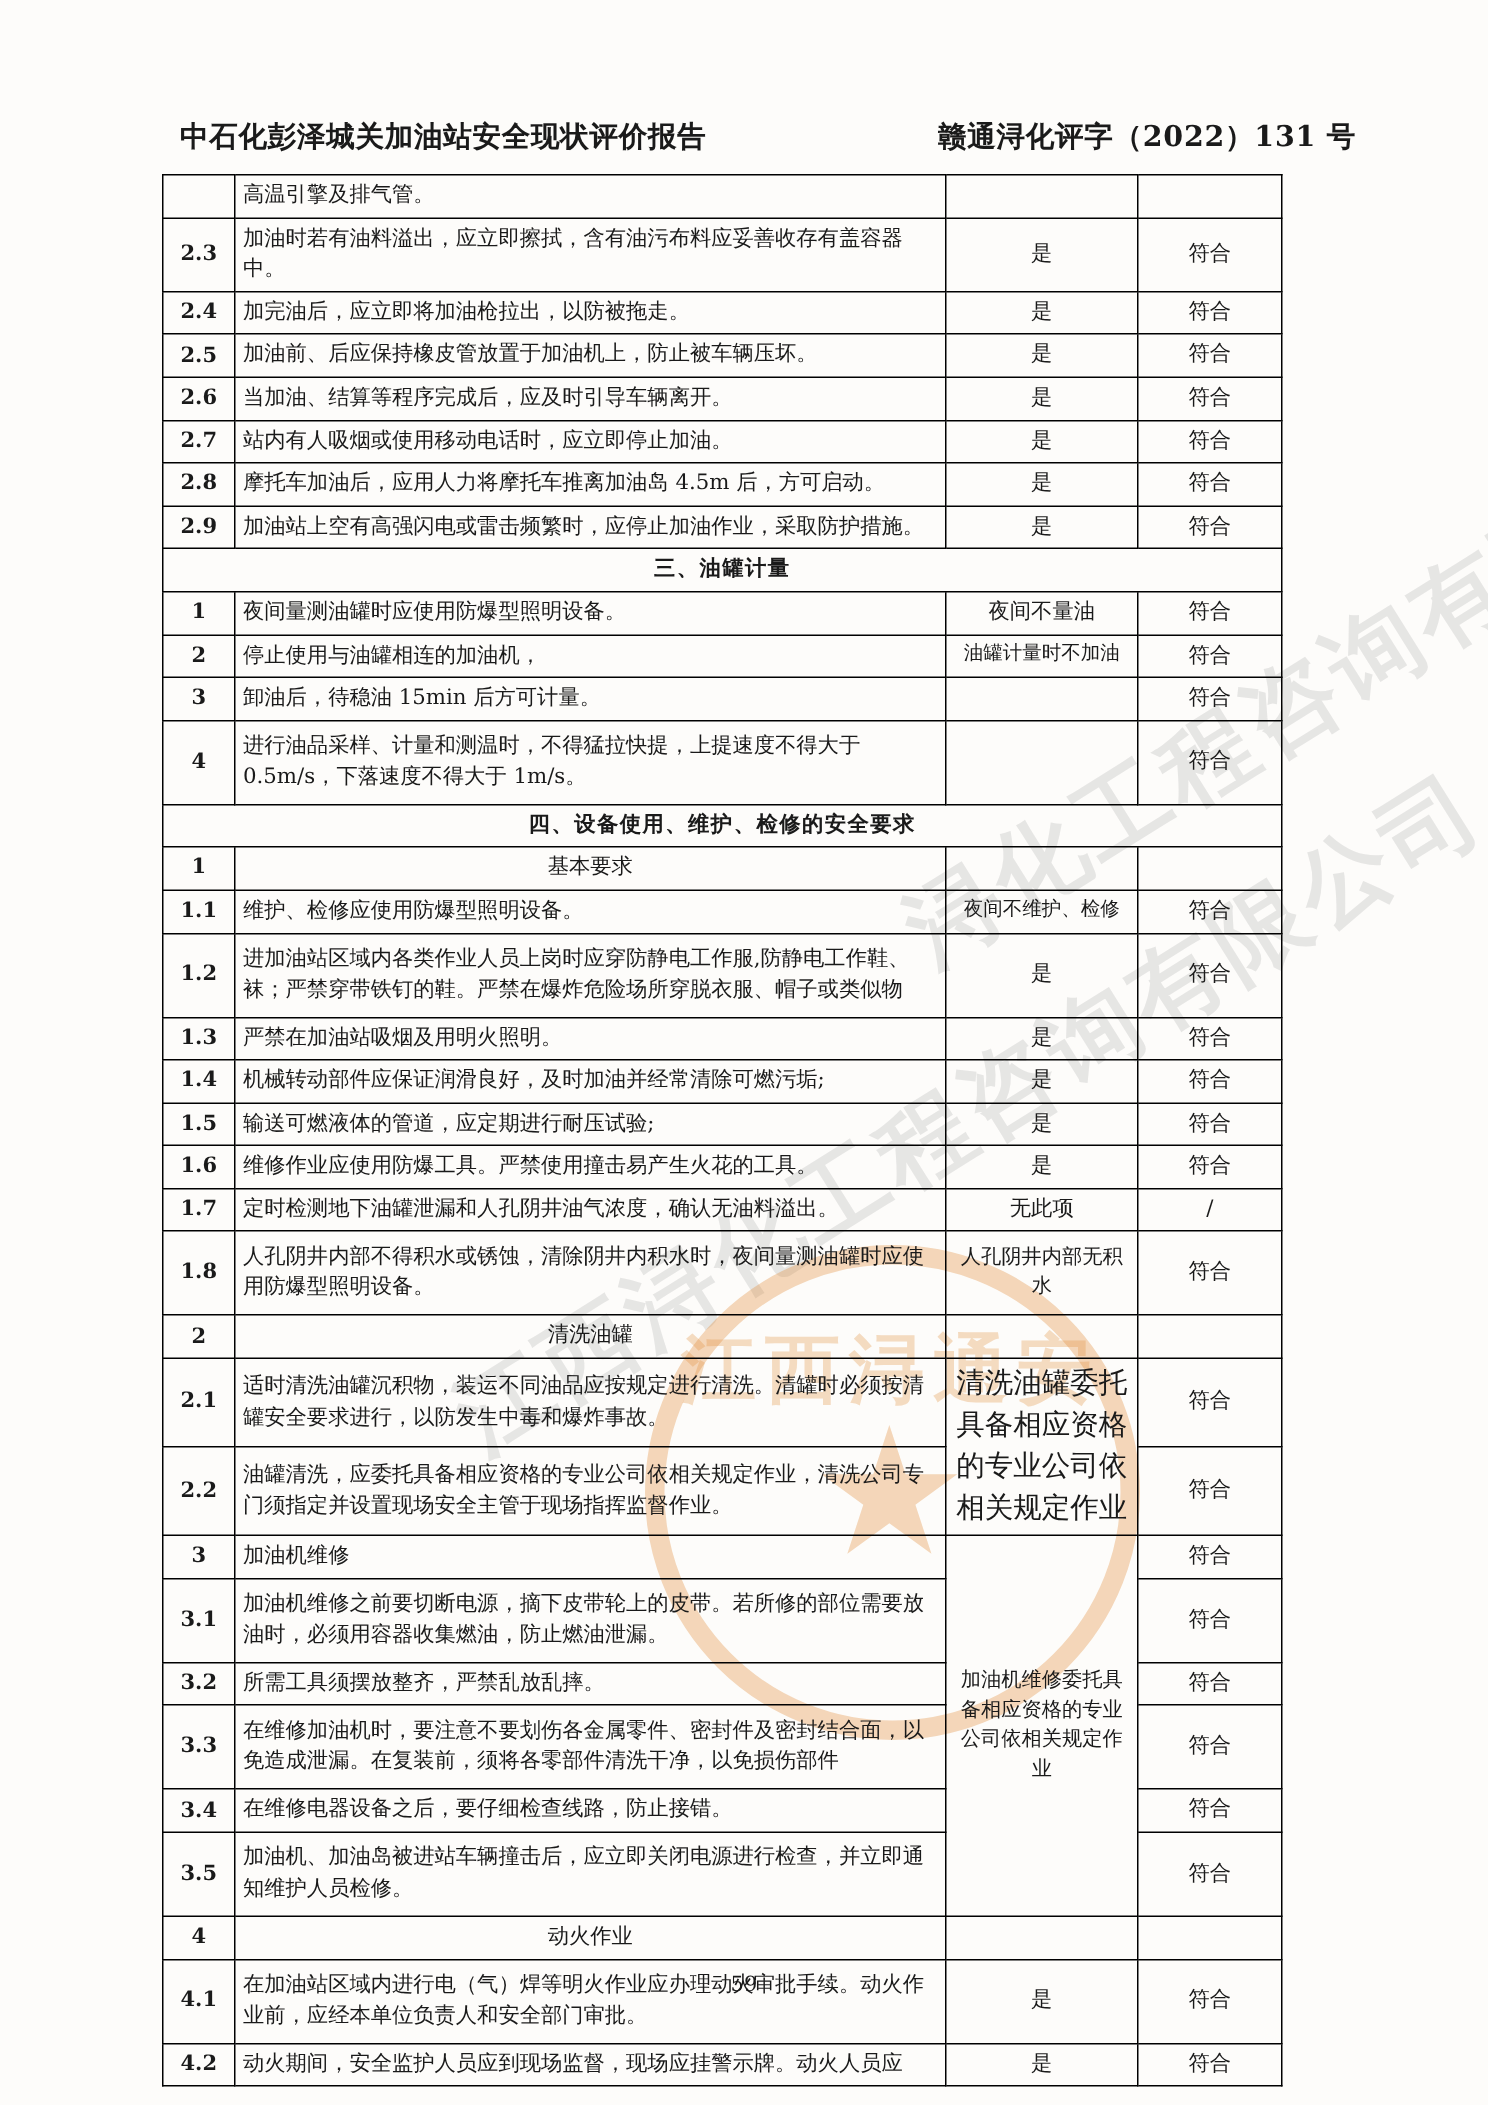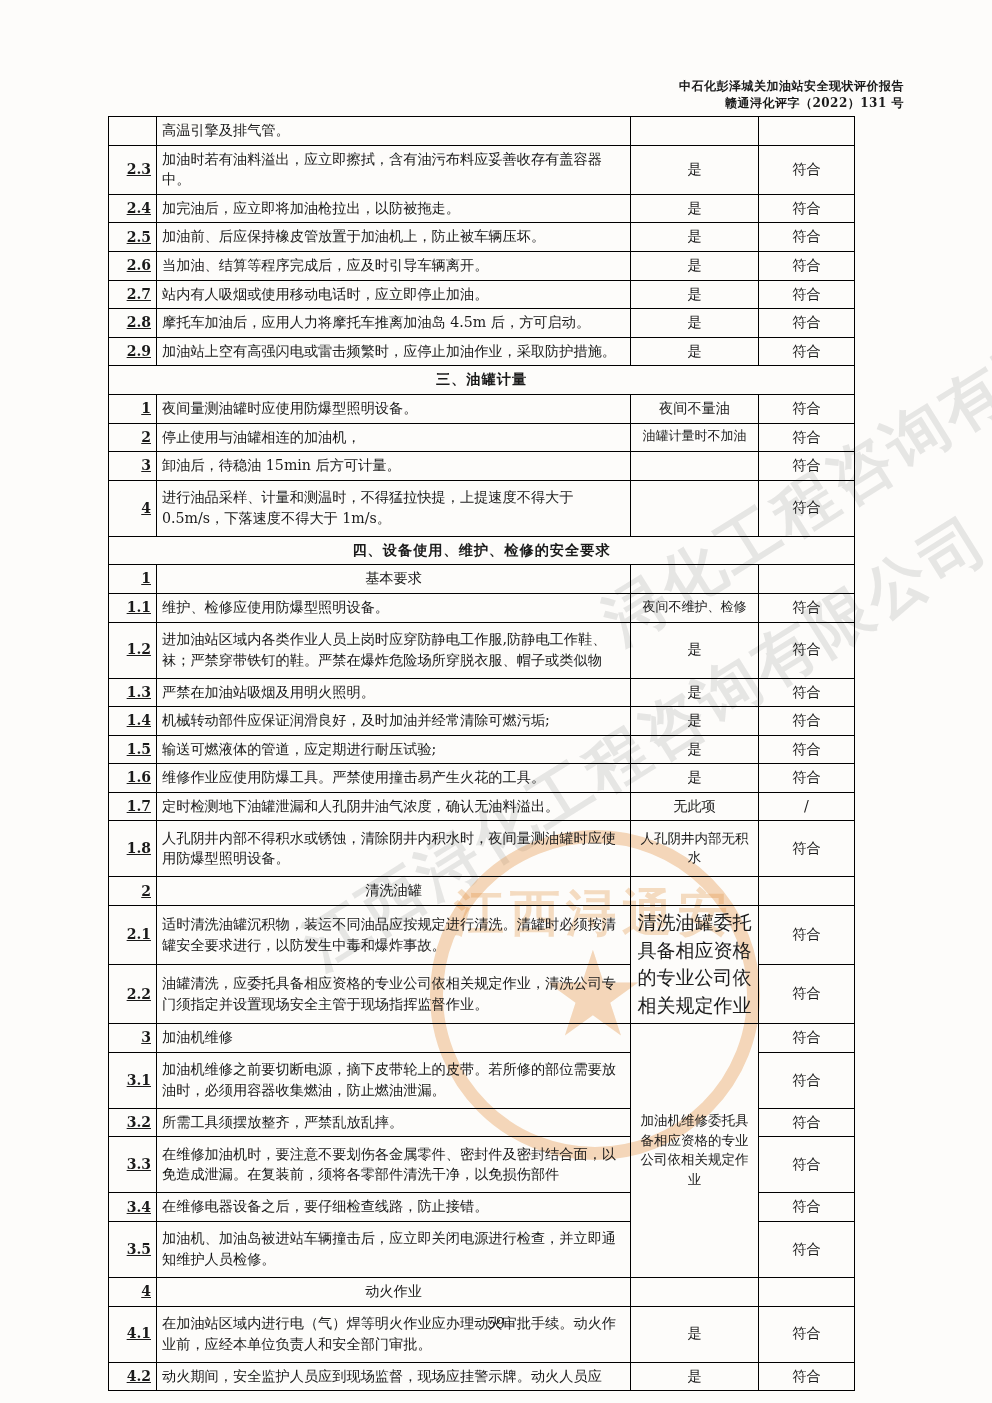--- a/index.html
+++ b/index.html
@@ -19,25 +19,25 @@
     box-sizing: border-box;
     padding: 0;
   }
   
   .header {
     position: absolute;
     top: 78px;
     left: 120px;
     right: 88px;
     display: flex;
+    justify-content: space-between;
     align-items: flex-end;
-    font-size: 12px;
+    font-size: 19px;
     font-weight: bold;
     letter-spacing: 0.5px;
-    flex-direction: column;
   }
   .header .left { }
   .header .right { }
   
   .watermark {
     position: absolute;
     left: 0; top: 0; right: 0; bottom: 0;
     pointer-events: none;
     z-index: 5;
   }
@@ -111,24 +111,23 @@
   col.c-state { width: 128px; }
   col.c-concl { width: 96px; }
   td {
     border: 1px solid #000;
     padding: 3px 5px 4px 5px;
     font-size: 14.2px;
     line-height: 1.45;
     vertical-align: middle;
   }
   td.num {
-    text-align: right;
+    text-align: center;
     font-weight: bold;
     font-size: 14px;
-    text-decoration: underline;
   }
   td.txt { text-align: left; }
   td.ctr { text-align: center; }
   td.section {
     text-align: center;
     font-weight: bold;
     letter-spacing: 1px;
   }
   td.sub {
     text-align: center;

